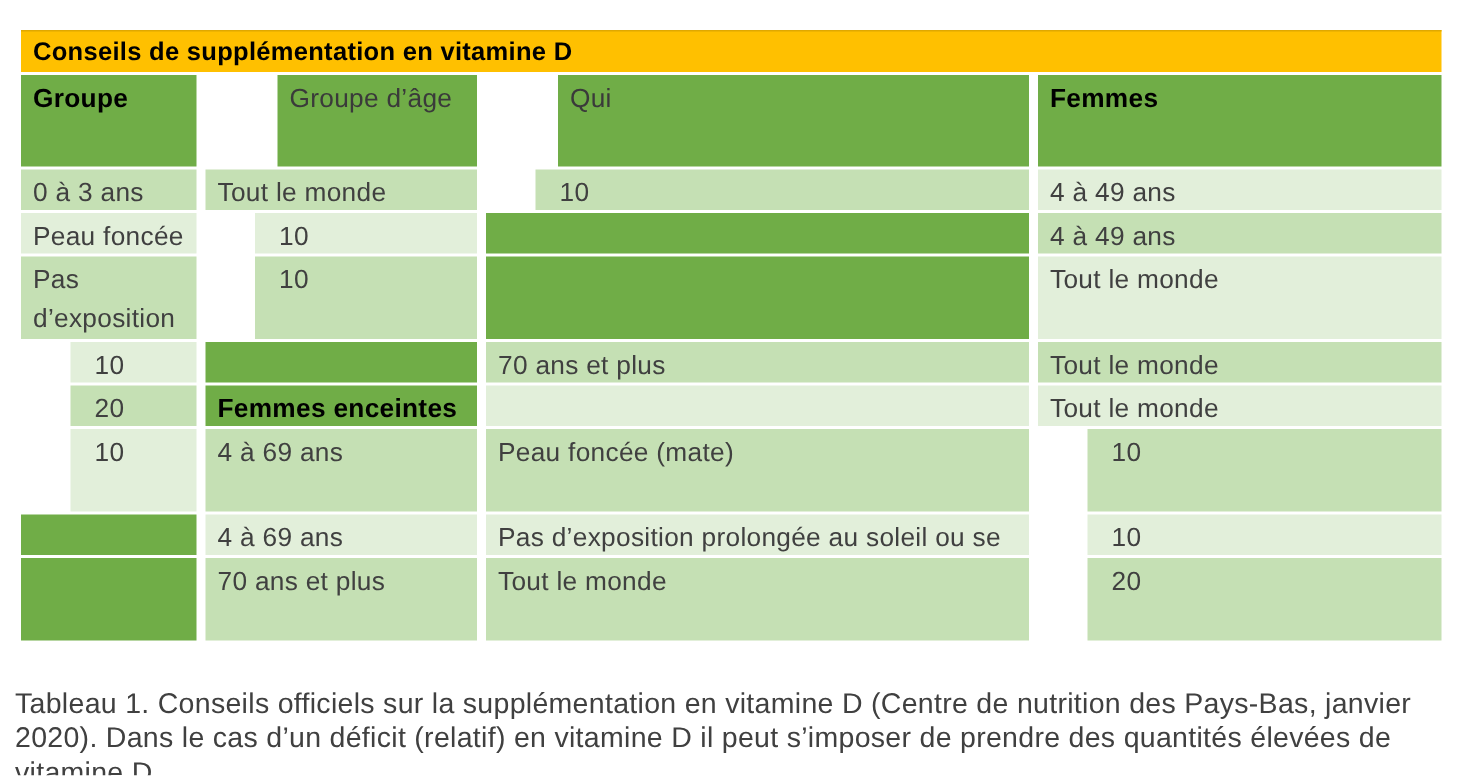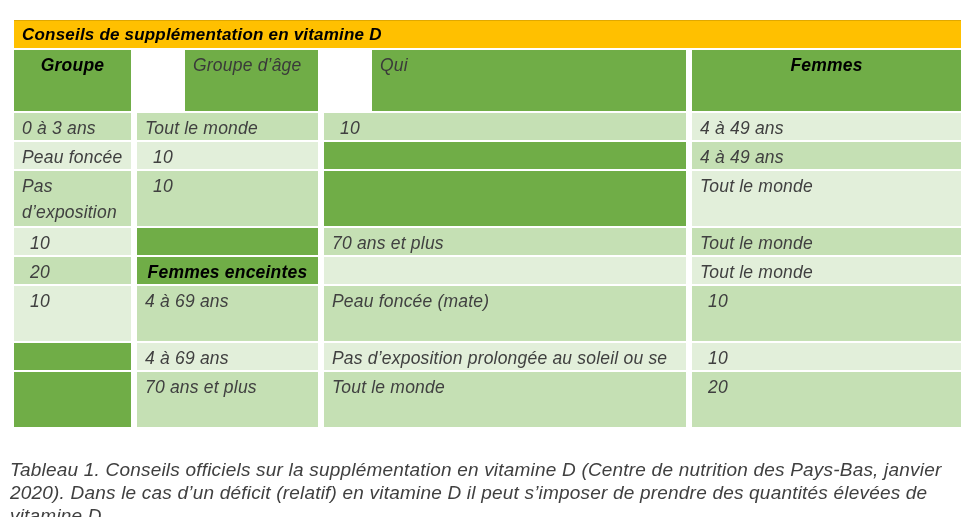--- a/index.html
+++ b/index.html
@@ -5,21 +5,20 @@
   html, body {
     margin: 0; padding: 0;
     background: #ffffff;
     font-family: "Liberation Sans", sans-serif;
   }
   .page {
     position: relative;
     width: 975px; height: 517px;
     background: #ffffff;
     overflow: hidden;
-    font-style: italic;
   }
   .table-wrap {
     position: absolute;
     left: 14px; top: 20px;
     width: 947px;
   }
   .title-bar {
     box-sizing: border-box;
     height: 28px;
     background: var(--title-bg, #FFC000);
@@ -45,35 +44,34 @@
     font-size: 17.5px;
     letter-spacing: 0.2px;
     line-height: 26px;
     color: var(--text-dark, #404040);
     overflow: hidden;
   }
   .col1 {
     background: var(--header-bg, #70AD47);
     color: #000000;
     font-weight: bold;
-    text-align: center;
   }
   .hdr {
     background: var(--header-bg, #70AD47);
     color: #3a3a3a;
     margin-left: 48px;
   }
   .hdr-bold {
     background: var(--header-bg, #70AD47);
     color: #000000;
     font-weight: bold;
   }
   .medium { background: var(--row-medium, #C5E0B4); }
   .light  { background: var(--row-light, #E2EFDA); }
-  .num { padding-left: 16px; }
+  .num { padding-left: 16px; margin-left: 33px; }
   .squiggle {
     text-decoration: underline wavy var(--spell-red, #E0301E);
     text-decoration-thickness: 1px;
     text-underline-offset: 3px;
   }
   .caption {
     position: absolute;
     left: 10px; top: 458px;
     width: 950px;
     font-size: 19px;

